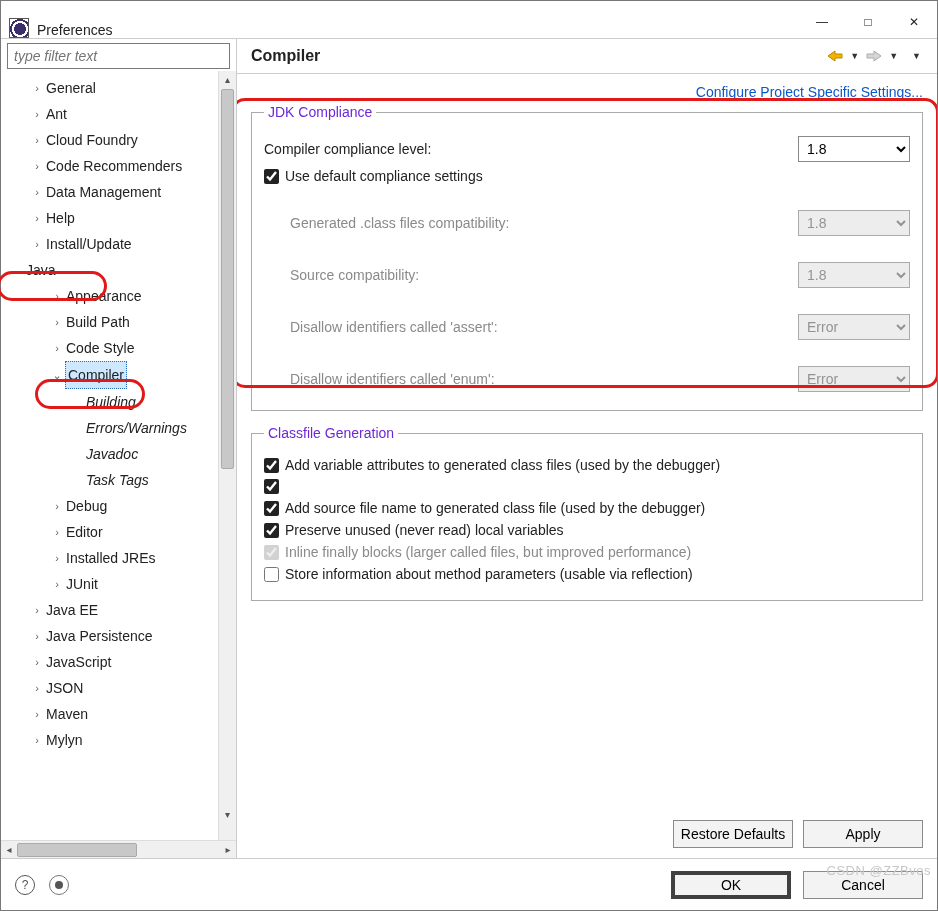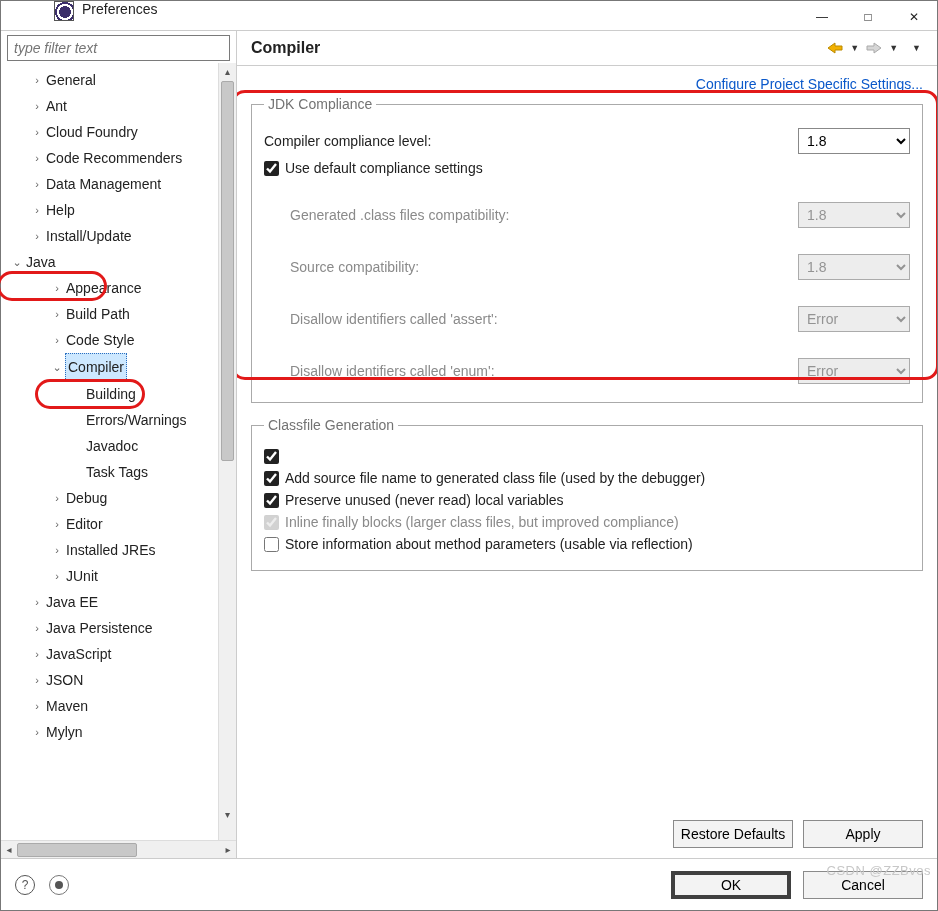--- a/index.html
+++ b/index.html
@@ -1,19 +1,19 @@
 <!DOCTYPE html>
 <html><head>
 <meta charset="utf-8">
 <style>
   * { box-sizing: border-box; }
   html, body { margin: 0; padding: 0; font-family: "Segoe UI", Tahoma, sans-serif; font-size: 14px; color: #222; background: #fff; }
   .window { width: 938px; height: 911px; border: 1px solid #777; display: flex; flex-direction: column; position: relative; }
   
-  .titlebar { height: 30px; display: flex; align-items: flex-start; border-bottom: 1px solid #ccc; padding-left: 45px; }
+  .titlebar { height: 38px; display: flex; align-items: flex-end; border-bottom: 1px solid #ccc; }
   .titlebar .app-icon { width: 20px; height: 20px; margin: 0 8px; background: radial-gradient(circle at 10px 10px, #3b2e6b 0 6px, #fff 6px 8px, #3b2e6b 8px 10px, transparent 10px); border: 1px solid #555; }
   .titlebar .title { flex: 0 0 auto; font-size: 14px; }
   .titlebar .spacer { flex: 1; }
   .win-btn { width: 46px; height: 32px; display: flex; align-items: center; justify-content: center; font-family: "Segoe MDL2 Assets","Segoe UI Symbol", sans-serif; font-size: 12px; }
   
   .body { flex: 1; display: flex; min-height: 0; }
   .sidebar { width: 236px; border-right: 1px solid #ccc; display: flex; flex-direction: column; }
   .filter-box { margin: 4px 6px 2px 6px; }
   .filter-box input { width: 100%; height: 26px; padding: 9px 6px; border: 1px solid #7a7a7a; font-size: 14px; font-style: italic; color: #666; }
   .tree-wrap { flex: 1; display: flex; min-height: 0; }
@@ -26,35 +26,35 @@
   .hscroll { height: 18px; border-top: 1px solid #ddd; background: #f0f0f0; display: flex; align-items: center; }
   .hscroll .arrow { width: 16px; text-align: center; font-size: 10px; color: #555; }
   .hscroll .track { flex: 1; height: 14px; position: relative; }
   .hscroll .hthumb { position: absolute; top: 0; bottom: 0; left: 0; width: 120px; background: #c8c8c8; border: 1px solid #aaa; border-radius: 2px; }
   .node { display: flex; align-items: center; white-space: nowrap; cursor: default; }
   .node .expander { width: 16px; text-align: center; color: #666; font-size: 11px; }
   .node.selected .label { background: #cde8ff; border: 1px dotted #2a6fbf; padding: 0 2px; }
   .indent-0 { padding-left: 2px; }
   .indent-1 { padding-left: 22px; }
   .indent-2 { padding-left: 42px; }
-  .indent-3 { padding-left: 62px; }
+  .indent-3 { padding-left: 62px; font-style: italic; }
   
   .main { flex: 1; display: flex; flex-direction: column; background: #fff; min-width: 0; }
   .page-header { display: flex; align-items: center; padding: 8px 14px; border-bottom: 1px solid #ccc; }
   .page-header h2 { margin: 0; font-size: 16px; font-weight: 700; flex: 1; }
   .nav-arrows { display: flex; align-items: center; gap: 2px; }
   .nav-arrows .arrow-btn { display: flex; align-items: center; font-size: 16px; padding: 0 2px; }
   .nav-arrows .back svg path { fill: #f3b100; stroke: #bb8a00; }
   .nav-arrows .fwd svg path { fill: #d6d6d6; stroke: #aaa; }
   .nav-arrows .caret { font-size: 9px; color: #333; padding: 0 2px; }
   .content { padding: 10px 14px 6px 14px; flex: 1; overflow: auto; position: relative; }
   .config-link { text-align: right; margin-bottom: 4px; }
   .config-link a { color: #0a58ca; text-decoration: underline; cursor: pointer; }
   fieldset.section { border: 1px solid #aaa; margin: 0 0 14px 0; padding: 10px 12px 12px 12px; }
-  fieldset.section legend { padding: 0 4px; color: #737373; }
+  fieldset.section legend { padding: 0 4px; color: #6d28d9; }
   .row { display: flex; align-items: center; margin: 6px 0; }
   .row .lbl { flex: 1; }
   .row.disabled { color: #8a8a8a; }
   .row.indent { padding-left: 26px; margin-top: 26px; }
   select.combo { width: 112px; height: 26px; border: 1px solid #888; background: #fff; font-size: 14px; padding-left: 4px; }
   select.combo[disabled] { background: #e6e6e6; color: #666; }
   .chk-row { display: flex; align-items: center; margin: 6px 0; gap: 6px; }
   .chk-row input[type=checkbox] { width: 15px; height: 15px; margin: 0; accent-color: #222; }
   .chk-row.disabled { color: #8a8a8a; }
   .btn-bar { display: flex; justify-content: flex-end; gap: 10px; padding: 10px 14px; }
@@ -268,32 +268,36 @@
           <div class="row indent disabled">
             <span class="lbl">Disallow identifiers called 'enum':</span>
             <select class="combo" disabled=""><option>Error</option></select>
           </div>
         </fieldset>
 
         <fieldset class="section">
           <legend>Classfile Generation</legend>
           <div class="chk-row">
               <input type="checkbox" checked="" style="">
+              <span>Add variable attributes to generated class files (used by the debugger)</span>
+            </div>
+          <div class="chk-row">
+              <input type="checkbox" checked="" style="">
             </div>
           <div class="chk-row">
               <input type="checkbox" checked="" style="">
               <span>Add source file name to generated class file (used by the debugger)</span>
             </div>
           <div class="chk-row">
               <input type="checkbox" checked="" style="">
               <span>Preserve unused (never read) local variables</span>
             </div>
           <div class="chk-row disabled">
               <input type="checkbox" checked="" disabled="" style="">
-              <span>Inline finally blocks (larger class files, but improved compliance)</span>
+              <span>Inline finally blocks (larger called files, but improved performance)</span>
             </div>
           <div class="chk-row">
               <input type="checkbox" style="">
               <span>Store information about method parameters (usable via reflection)</span>
             </div>
         </fieldset>
 
         <div class="annot" style="left:-6px; top:24px; right:-2px; height:290px;"></div>
       </div>
 

